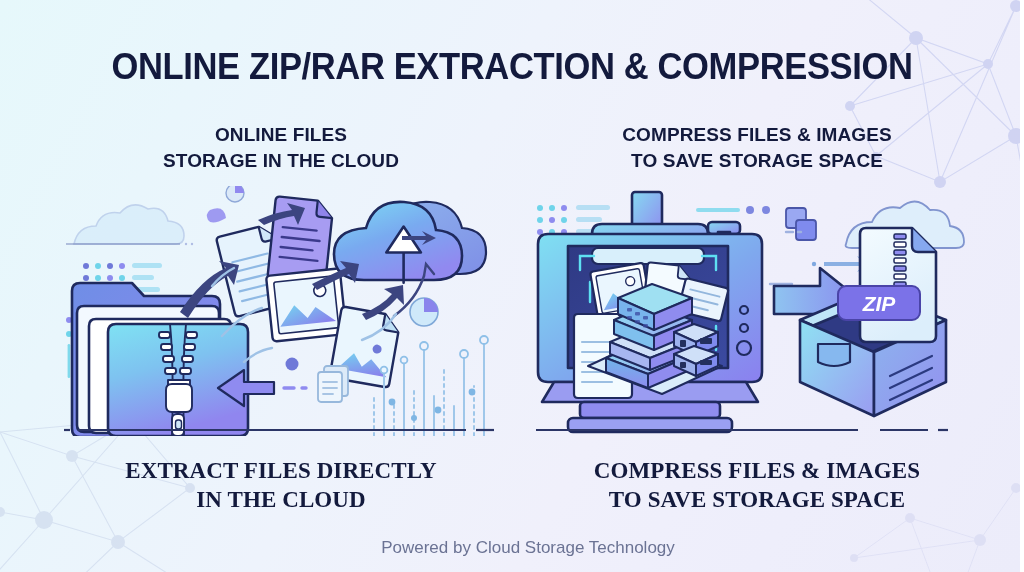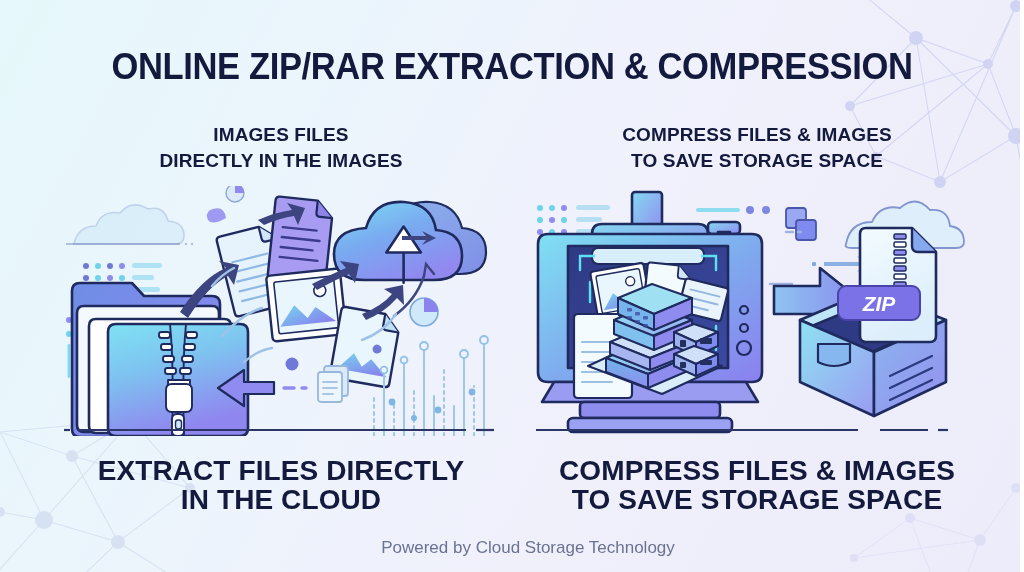--- a/index.html
+++ b/index.html
@@ -36,22 +36,22 @@
     text-align: center;
     font-size: 19px; font-weight: 700; line-height: 26px;
     color: #131a3d; letter-spacing: .1px;
   }
   #head-left  { left: 62px;  width: 438px; }
   #head-right { left: 530px; width: 454px; }
 
   .col-cap {
     position: absolute; top: 456px;
     text-align: center;
-    font-size: 28px; font-weight: 700; line-height: 29px;
-    color: #131a3d; letter-spacing: .1px;
+    font-size: 23px; font-weight: 700; line-height: 29px;
+    color: #131a3d; letter-spacing: .1px; font-family: Liberation Serif, serif;
   }
   #cap-left  { left: 62px;  width: 438px; }
   #cap-right { left: 530px; width: 454px; }
 
   #footer {
     position: absolute; top: 538px; left: 16px; width: 1024px;
     text-align: center; font-size: 17px; color: #6b7394;
   }
 
   
@@ -110,22 +110,22 @@
       <circle cx="70" cy="70" r="5"></circle>
         <circle cx="140" cy="92" r="6"></circle>
       <circle cx="14" cy="110" r="4"></circle>
         <circle cx="176" cy="40" r="5"></circle>
     </g>
   </svg>
 
   <div id="title">ONLINE ZIP/RAR EXTRACTION &amp; COMPRESSION</div>
 
   <div id="head-left" class="col-head">
-    <div>IMAGES FILES</div>
-    <div>DIRECTLY IN THE IMAGES</div>
+    <div>ONLINE FILES</div>
+    <div>STORAGE IN THE CLOUD</div>
   </div>
 
   <div id="head-right" class="col-head">
     <div>COMPRESS FILES &amp; IMAGES</div>
     <div>TO SAVE STORAGE SPACE</div>
   </div>
 
   <div class="illus" id="illus-left">
     <svg viewBox="0 0 440 250" xmlns="http://www.w3.org/2000/svg">
       <defs>

